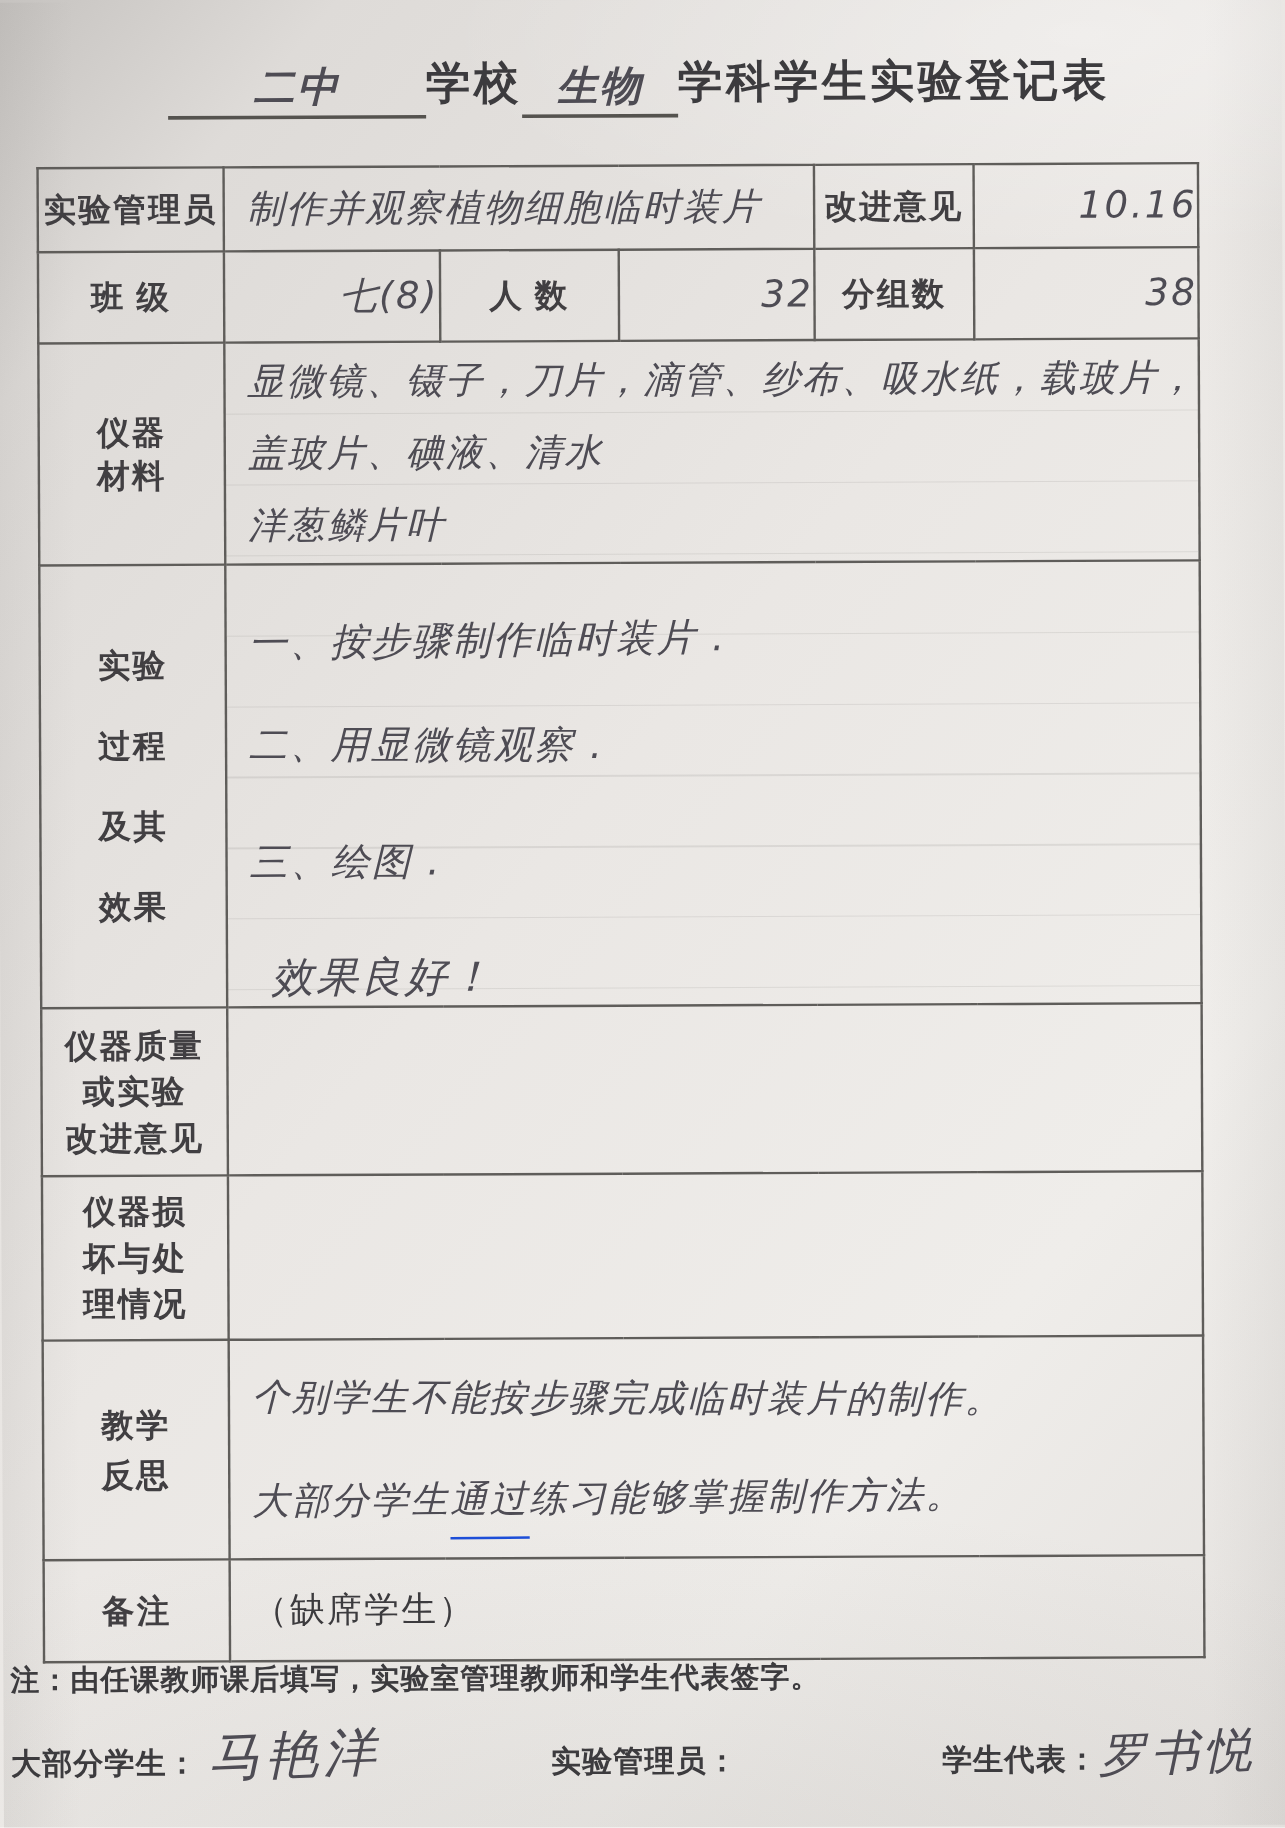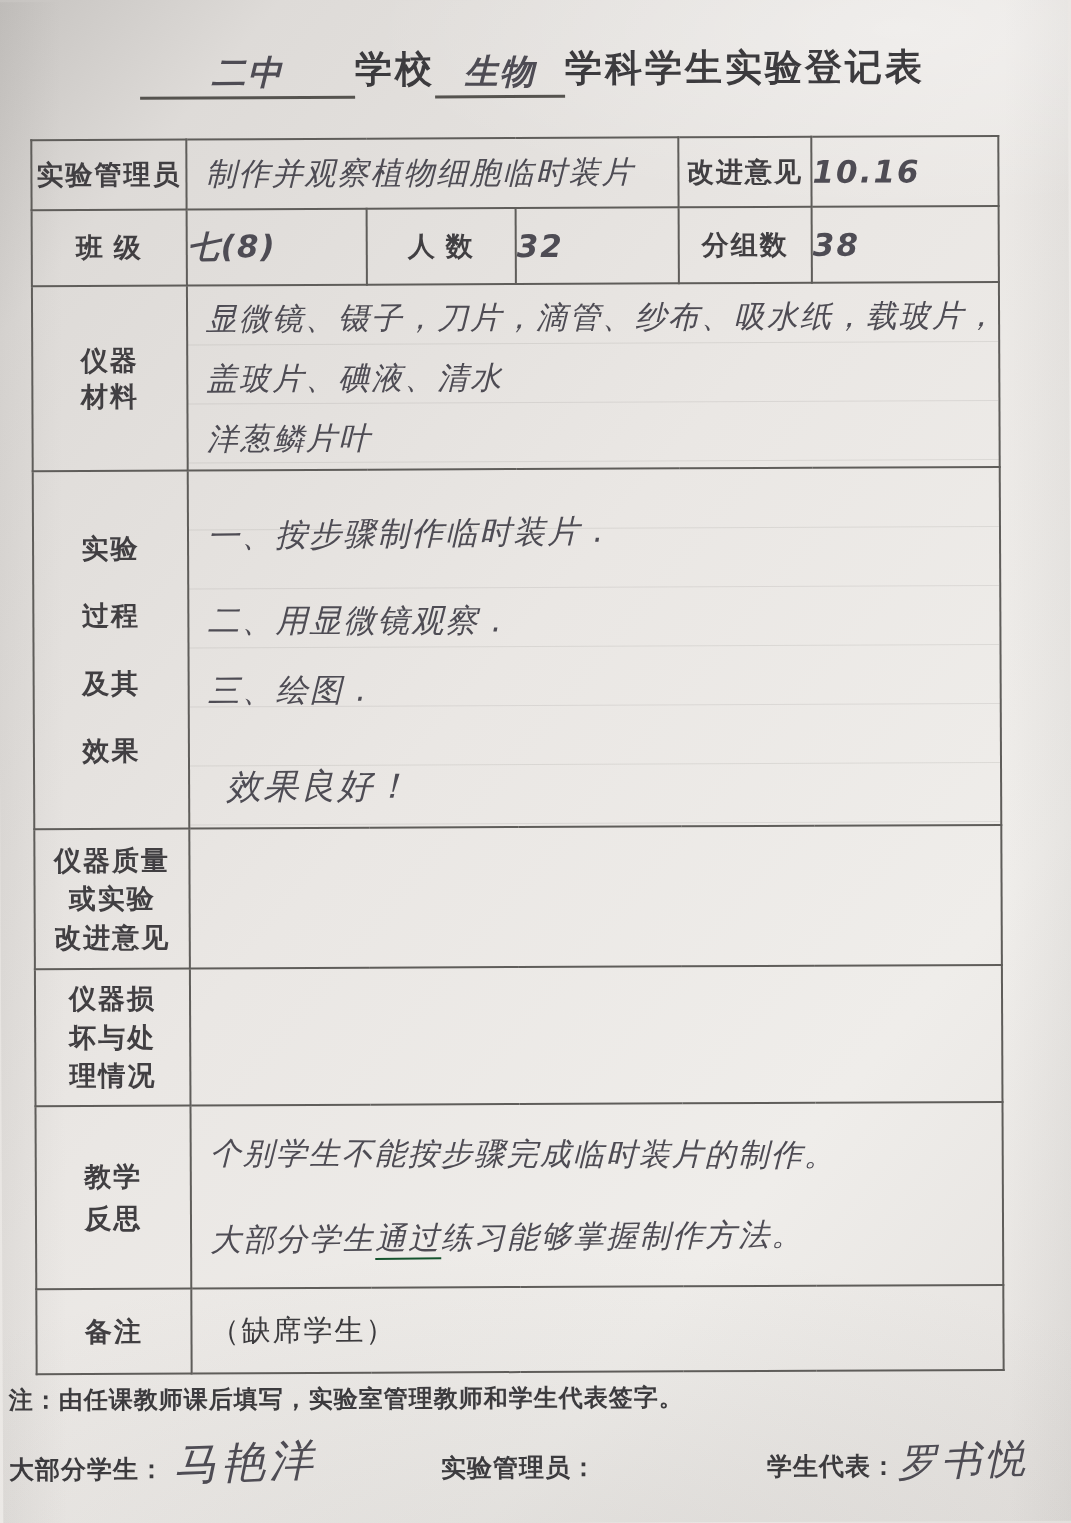--- a/index.html
+++ b/index.html
@@ -93,29 +93,29 @@
     background-image: repeating-linear-gradient(
       to bottom,
       transparent 0px, transparent 58px,
       rgba(110,108,105,0.14) 58px, rgba(110,108,105,0.14) 59px);
   }
   .line { white-space: nowrap; }
   .materials .line { font-size: 31px; line-height: 60px; }
   .process { padding-top: 40px; padding-left: 30px; }
   .process .line { font-size: 32px; }
   .p1 { margin-bottom: 46px; transform: rotate(-0.5deg); }
-  .p2 { margin-bottom: 24px; transform: rotate(0.3deg); }
+  .p2 { margin-bottom: 52px; transform: rotate(0.3deg); }
   .p3 { margin-bottom: 50px; }
   .p4 { margin-left: 18px; font-size: 35px !important; }
   .reflect { padding-left: 26px; }
   .reflect .line { font-size: 31px; }
   .r1 { margin-bottom: 40px; transform: rotate(0.4deg); }
   .r2 { transform: rotate(-0.3deg); }
-  .u { border-bottom: 2px solid #14532d; padding-bottom: 2px; }
-  .center-hw { text-align: left; font-weight: bold; }
+  .u { border-bottom: 2px solid #1d4ed8; padding-bottom: 13px; }
+  .center-hw { text-align: right; }
 
   
   .foot-note {
     position: absolute;
     left: 6px; top: 1382px;
     font-size: 24px;
     font-weight: bold;
     letter-spacing: 1px;
   }
   .sign-row {
@@ -127,21 +127,21 @@
   }
   .sign-label { letter-spacing: 1px; }
   .sig {
     font-size: 44px;
     font-weight: normal;
     letter-spacing: 4px;
     transform: rotate(-2deg);
     display: inline-block;
   }
   .sig-teacher { margin-left: 8px; margin-right: 60px; }
-  .gap-mgr { margin-left: 64px; }
+  .gap-mgr { margin-left: 82px; }
   .gap-stu { margin-left: 170px; }
   .sig-student { font-size: 40px; }
 </style>
 </head>
 <body>
 
 <div class="paper">
 
   <div class="title-row printed">
     <span class="blank blank-school hw">二中</span><span class="t-print">学校</span><span class="blank blank-subject hw">生物</span><span class="t-print">学科学生实验登记表</span>

